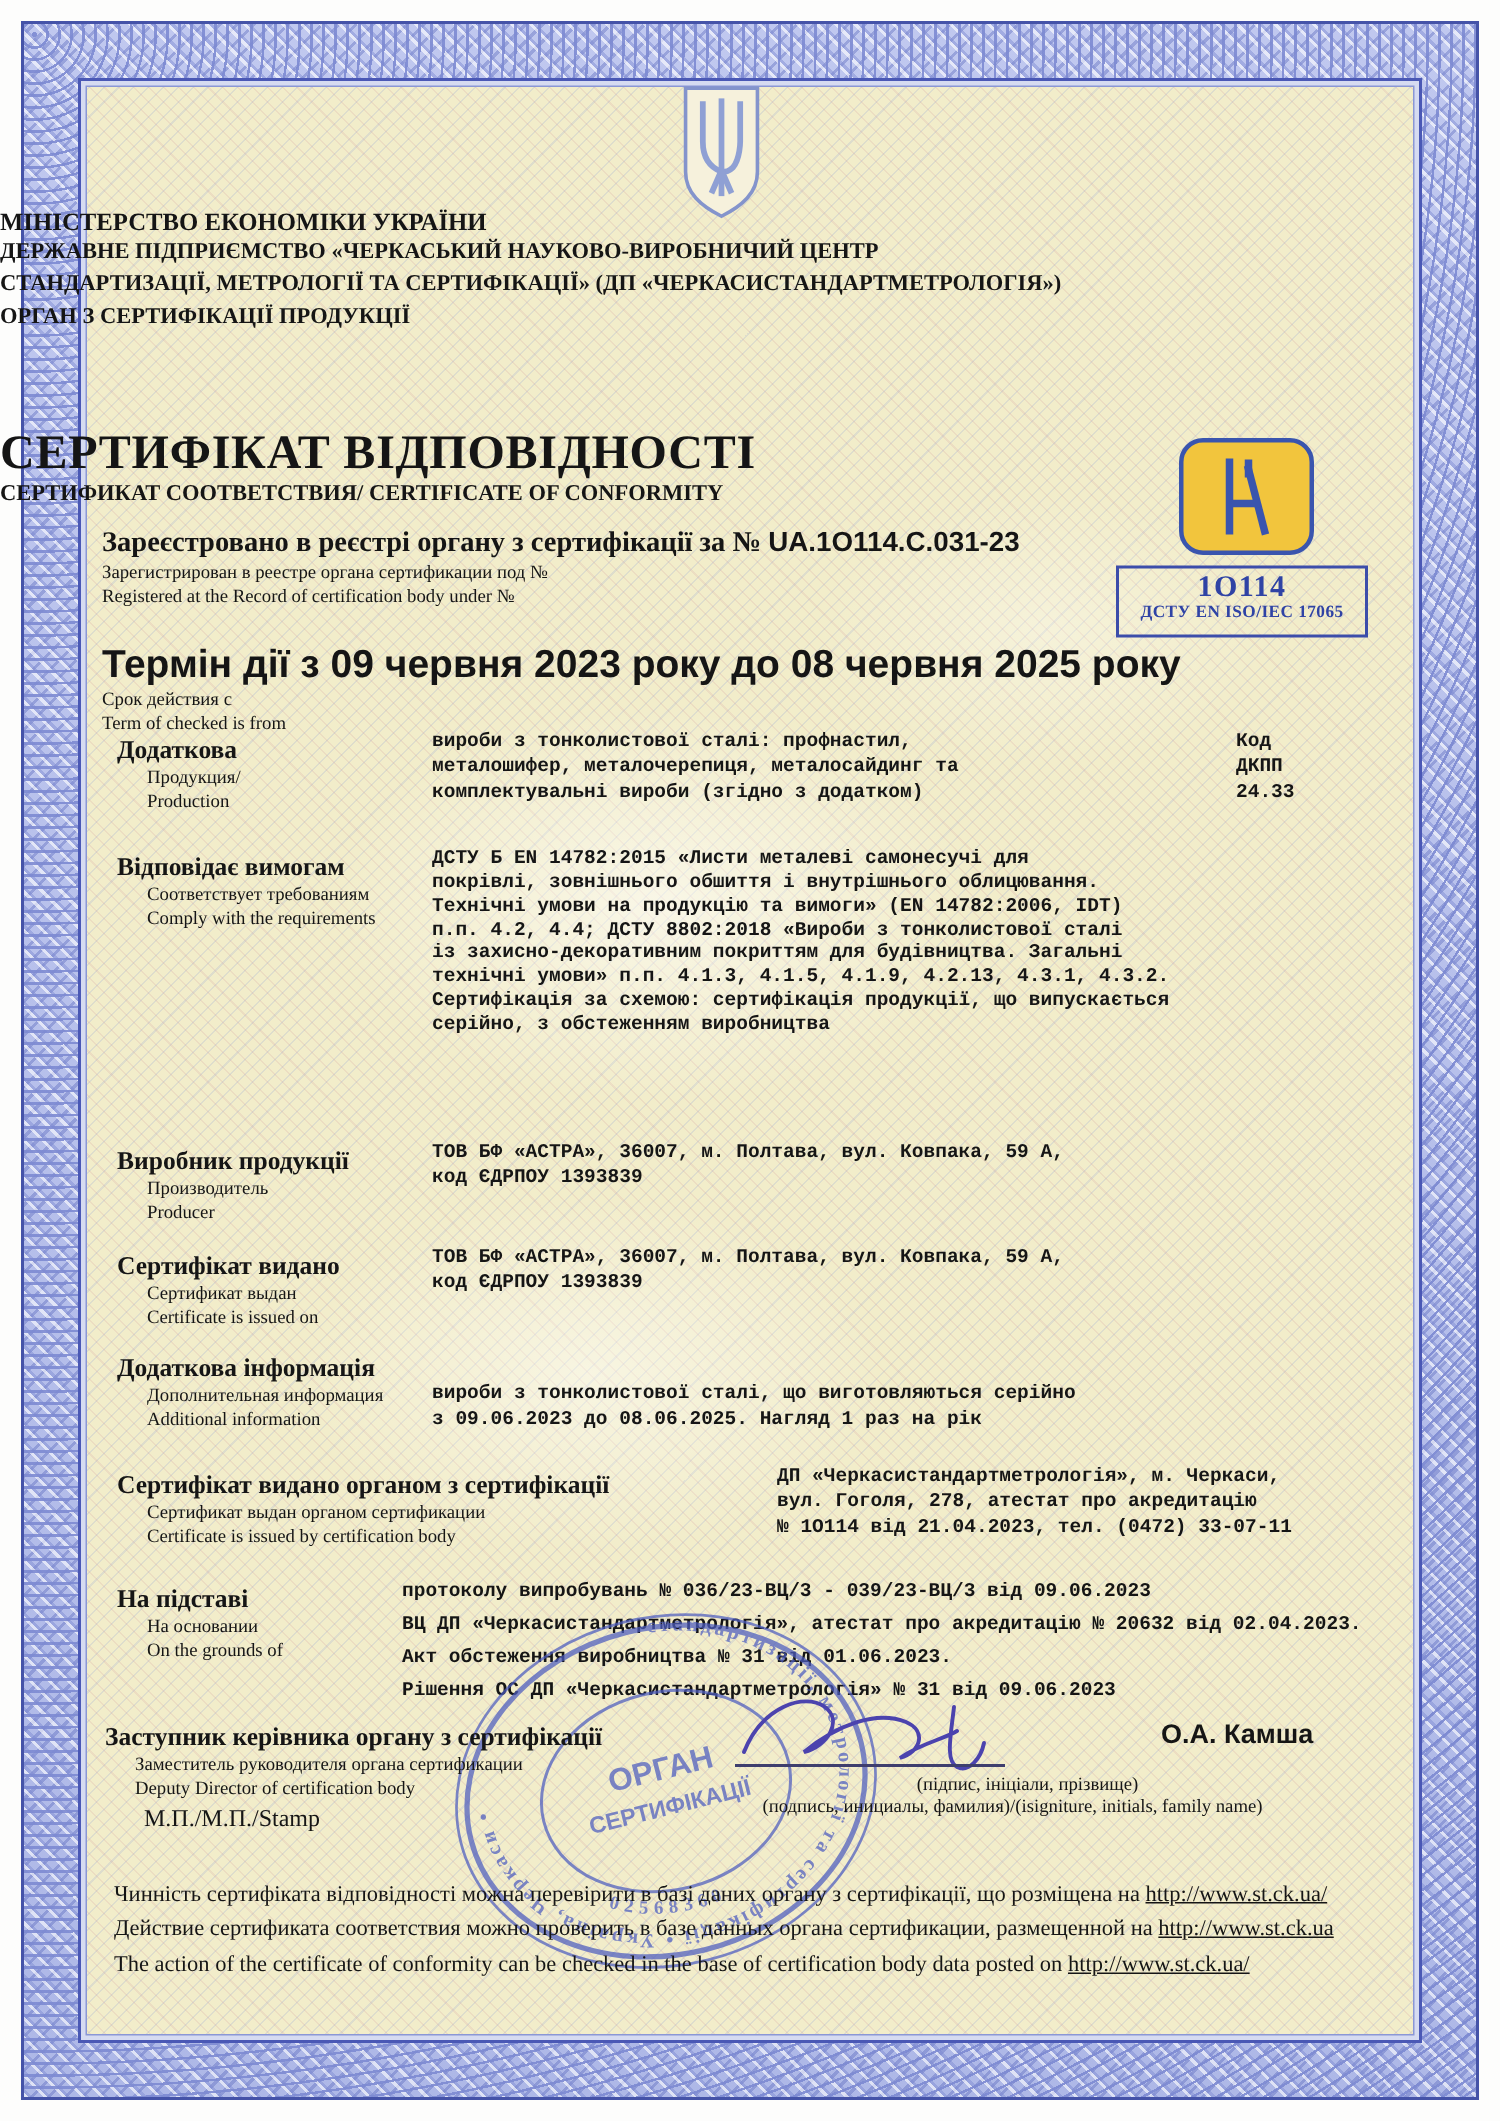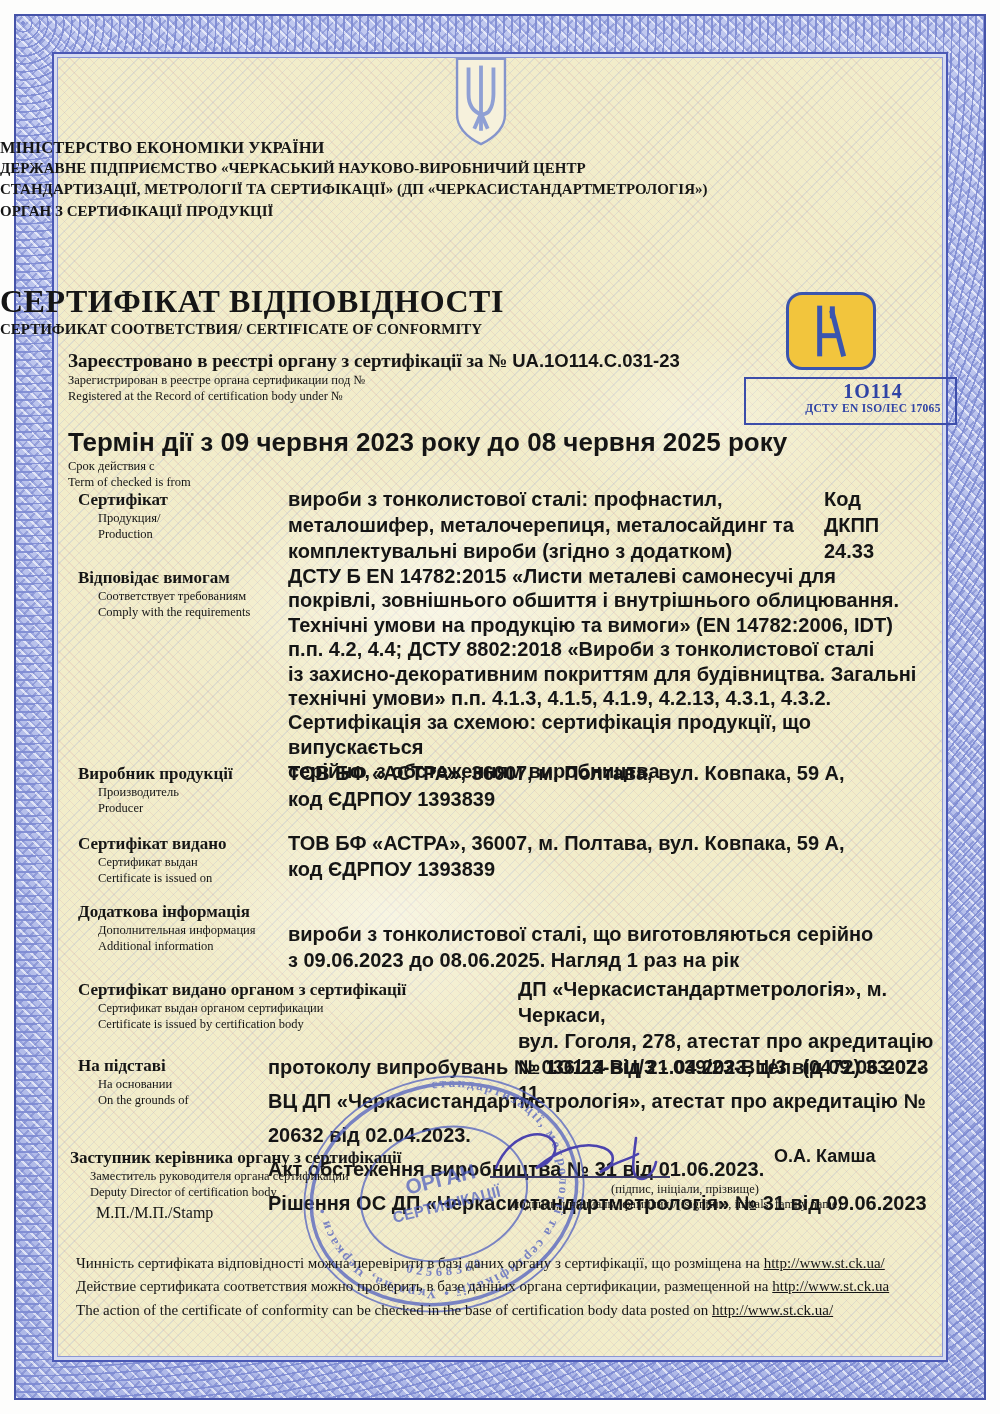--- a/index.html
+++ b/index.html
@@ -30,21 +30,21 @@
   .hdr1{font-weight:bold;font-size:16.5px;}
   .hdr2{font-weight:bold;font-size:15px;line-height:1.42;}
   .title{font-weight:bold;font-size:32px;letter-spacing:.5px;}
   .subtitle{font-weight:bold;font-size:15px;}
   .reg-main{font-weight:bold;font-size:19px;}
   .reg-num{font-family:"Liberation Sans",sans-serif;font-weight:bold;font-size:18.5px;}
   .small-sub{font-size:12.5px;line-height:1.3;}
   .term-main{font-family:"Liberation Sans",sans-serif;font-weight:bold;font-size:26px;}
   .lbl-main{font-weight:bold;font-size:17px;line-height:1.15;}
   .lbl-sub{font-size:12.5px;line-height:1.3;margin-left:20px;}
-  .val{font-family:Liberation Sans, sans-serif;font-weight:bold;font-size:20px;line-height:1.3;white-space:pre-line;}
+  .val{font-family:Liberation Mono, monospace;font-weight:bold;font-size:13px;line-height:1.3;white-space:pre-line;}
   .val-sp{line-height:1.7;}
   .acc-box{border:2px solid #3c4daa;color:#2f43a5;text-align:center;font-weight:bold;}
   .acc-code{font-size:20px;line-height:1.05;letter-spacing:1px;}
   .acc-std{font-size:11.5px;letter-spacing:.3px;}
   .logo-box{background:#f2c53d;border:3px solid #3a55ae;border-radius:16px;
             display:flex;align-items:center;justify-content:center;}
   .footer-line{font-size:15px;line-height:1.55;}
   .url{text-decoration:underline;}
   .sig-line{border-bottom:2px solid #3e3e6e;}
   .cap{font-size:12.5px;line-height:1.25;text-align:center;}
@@ -85,41 +85,41 @@
     <div class="abs logo-box" style="left:786px;top:292px;width:84px;height:72px;">
       <svg viewBox="0 0 128 168" width="58" height="56">
         <g stroke="#3a55ae" stroke-width="15" fill="none">
           <path d="M30,8 V160"></path>
           <path d="M68,10 V46"></path>
           <path d="M66,22 L102,160"></path>
           <path d="M30,98 H90"></path>
         </g>
       </svg>
     </div>
-    <div class="abs acc-box" style="left:744px;top:377px;width:164px;height:42px;padding-top:2px;padding-left:45px;">
+    <div class="abs acc-box" style="left:744px;top:377px;width:164px;height:42px;padding-top:2px;">
       <div class="acc-code">1О114</div>
       <div class="acc-std">ДСТУ EN ISO/ІЕС 17065</div>
     </div>
 
     <div class="abs" style="left:68px;top:350px;width:700px;">
       <div>
         <span class="reg-main">Зареєстровано в реєстрі органу з сертифікації за № </span><span class="reg-num">UA.1О114.C.031-23</span>
       </div>
       <div class="small-sub">Зарегистрирован в реестре органа сертификации под №</div>
       <div class="small-sub">Registered at the Record of certification body under №</div>
     </div>
 
     <div class="abs" style="left:68px;top:427px;width:760px;">
       <div class="term-main">Термін дії з 09 червня 2023 року  до  08 червня 2025 року</div>
       <div class="small-sub">Срок действия с</div>
       <div class="small-sub">Term of checked is from</div>
     </div>
 
     <div class="abs" style="left:78px;top:490px;width:200px;">
-      <div class="lbl-main">Сертифікат</div>
+      <div class="lbl-main">Додаткова</div>
       <div class="lbl-sub">Продукция/</div>
       <div class="lbl-sub">Production</div>
     </div>
     <div class="abs val" style="left:288px;top:486px;width:540px;">вироби з тонколистової сталі: профнастил,
 металошифер, металочерепиця, металосайдинг та
 комплектувальні вироби (згідно з додатком)</div>
     <div class="abs val ctr" style="left:824px;top:486px;width:90px;">Код
 ДКПП
 24.33</div>
 

